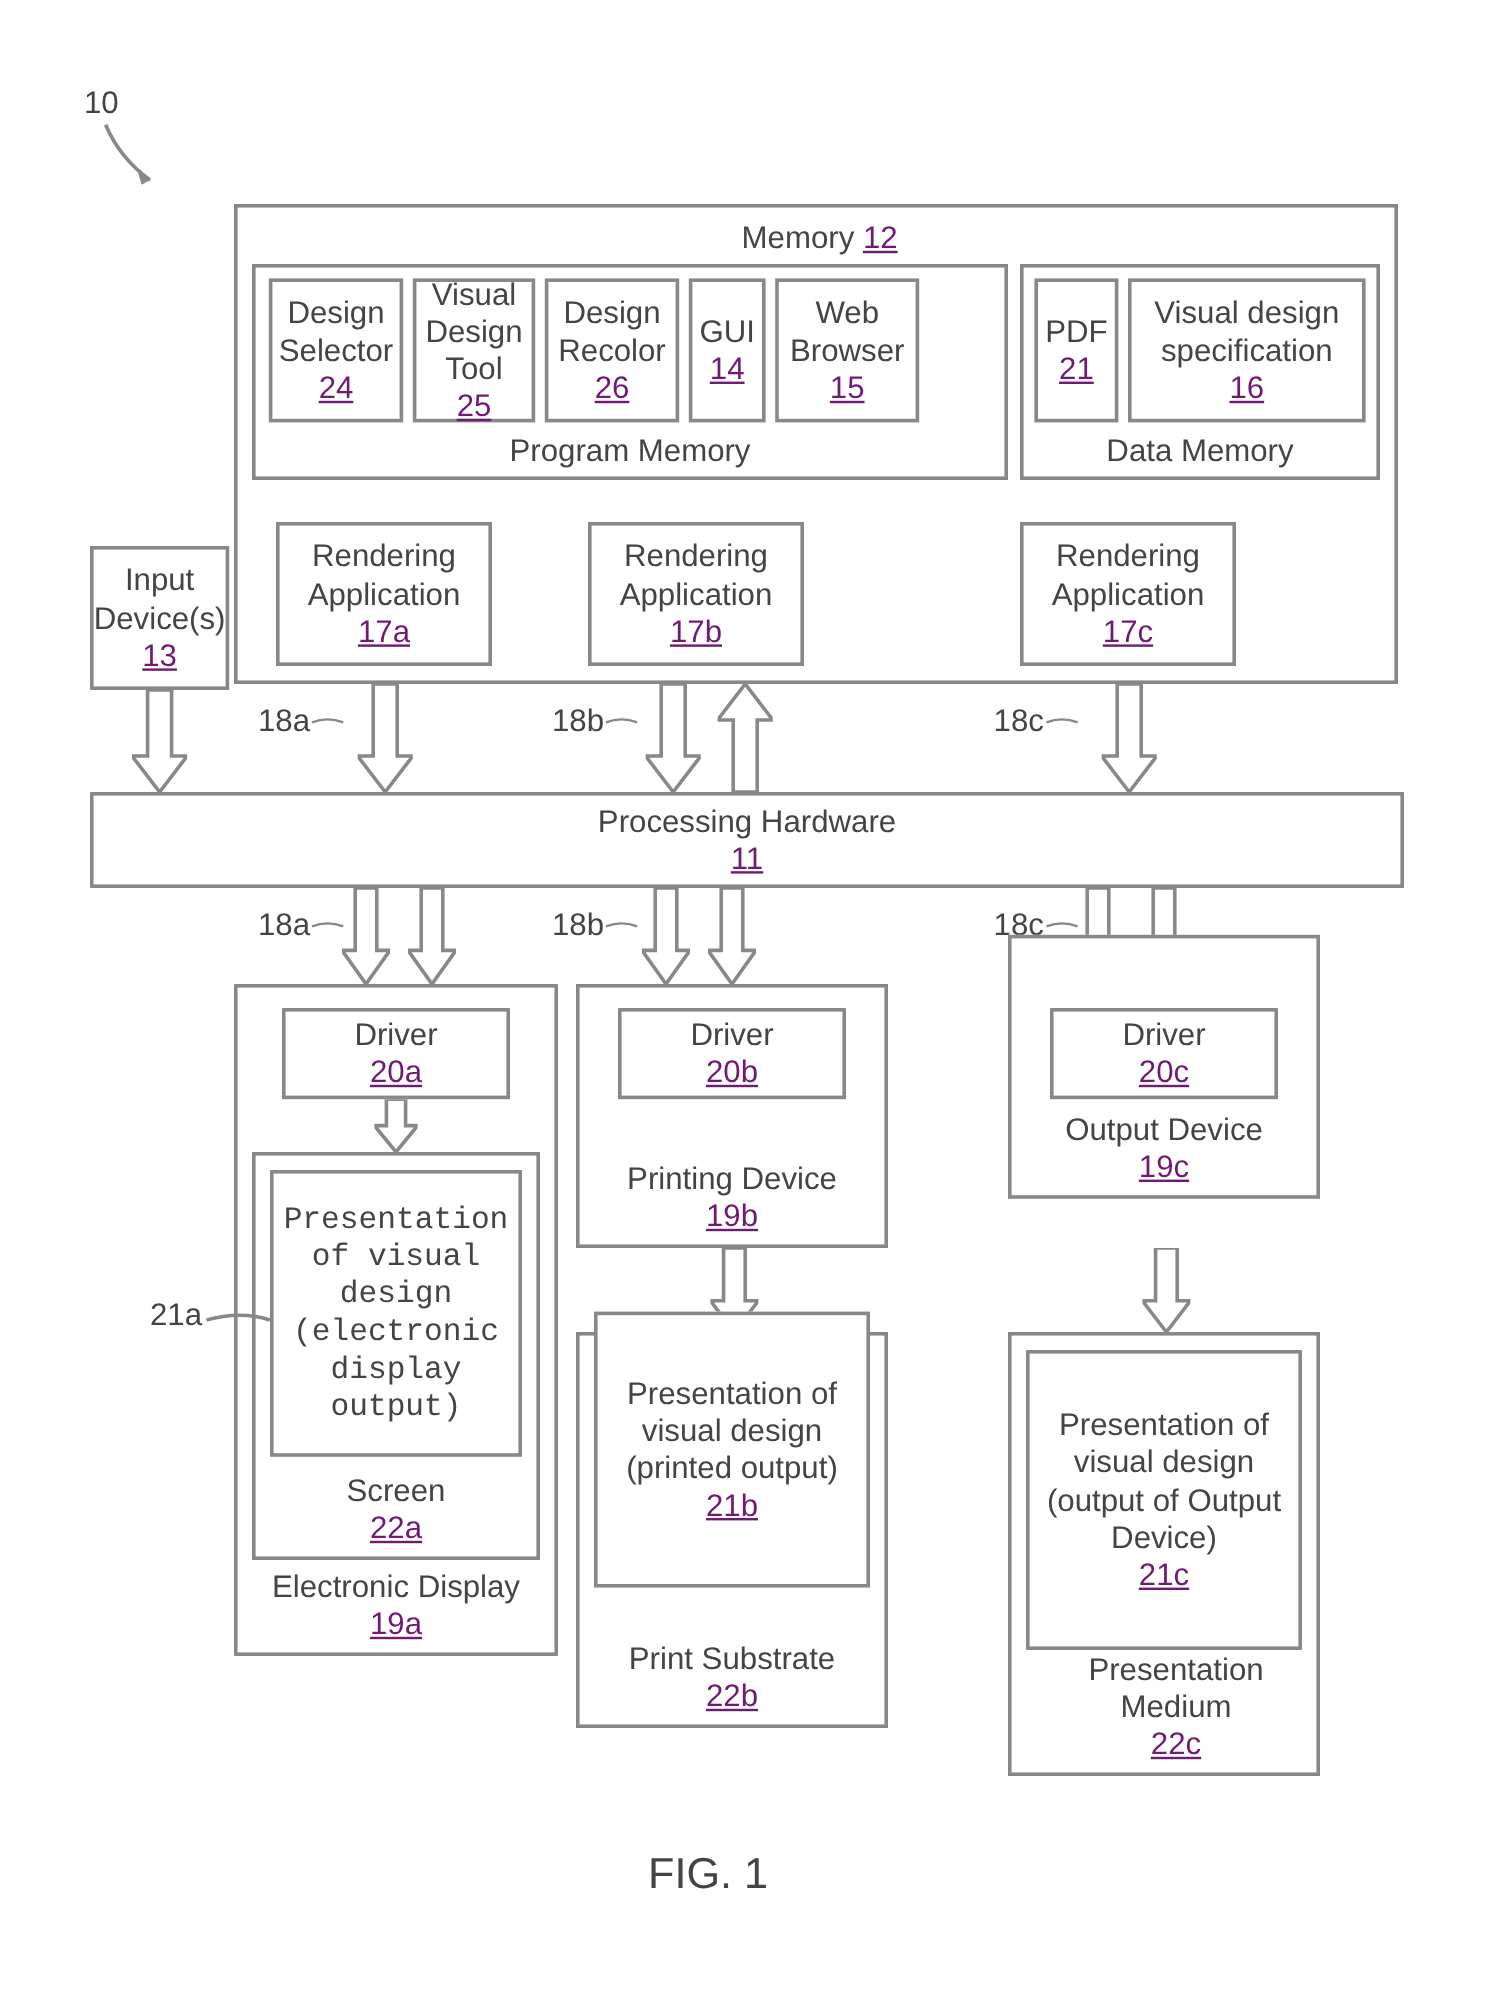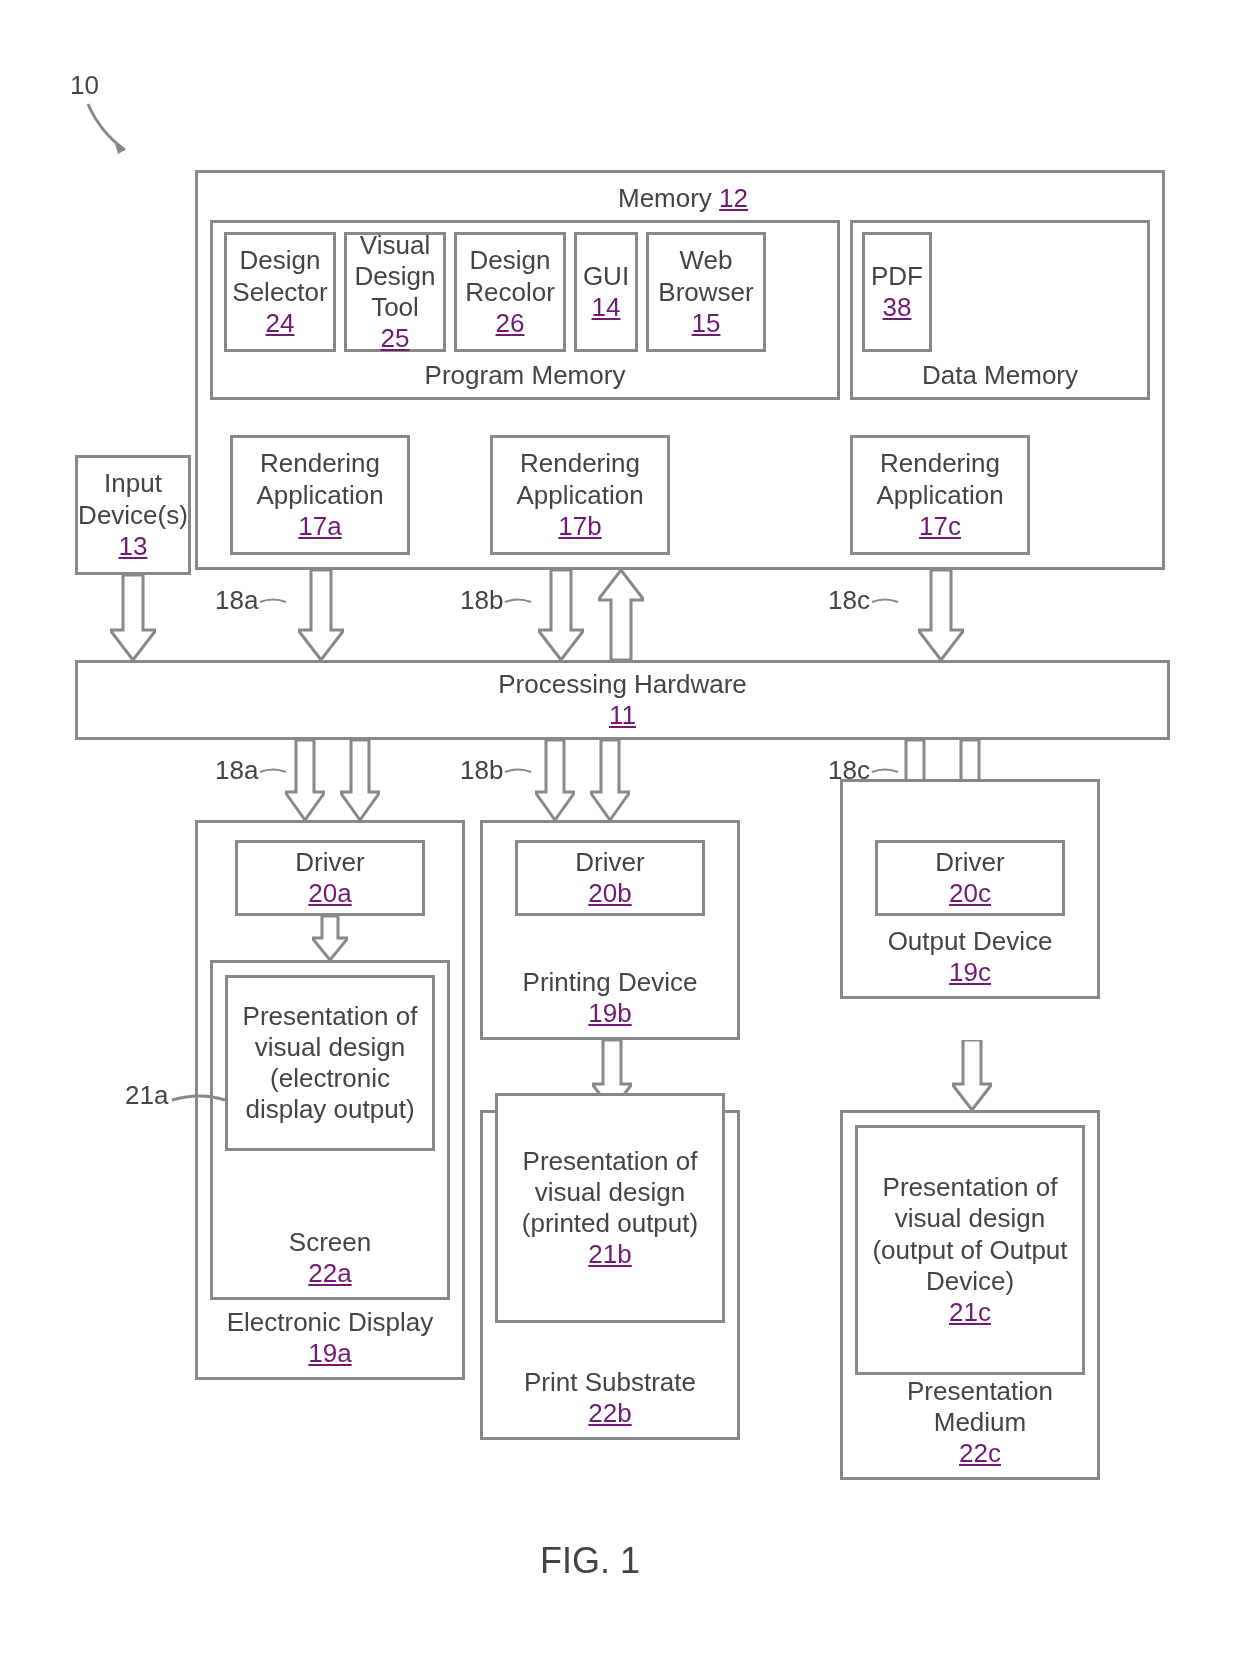--- a/index.html
+++ b/index.html
@@ -112,21 +112,27 @@
   <div class="box" style="left:606px; top:192px; width:120px; height:120px;">
     <div class="stack">
         <span class="lbl">Web Browser</span>
         <span class="num">15</span>
       </div>
   </div>
 
   <div class="box" style="left:822px; top:192px; width:70px; height:120px;">
     <div class="stack">
         <span class="lbl">PDF</span>
-        <span class="num">38</span>
+        <span class="num">21</span>
+      </div>
+  </div>
+  <div class="box" style="left:900px; top:192px; width:198px; height:120px;">
+    <div class="stack">
+        <span class="lbl">Visual design specification</span>
+        <span class="num">16</span>
       </div>
   </div>
 
   <div class="box" style="left:190px; top:395px; width:180px; height:120px;">
     <div class="stack">
         <span class="lbl">Rendering Application</span>
         <span class="num">17a</span>
       </div>
   </div>
   <div class="box" style="left:450px; top:395px; width:180px; height:120px;">
@@ -255,21 +261,21 @@
       <svg width="36" height="44">
         <polygon points="10,0 26,0 26,22 36,22 18,44 0,22 10,22"></polygon>
       </svg>
     </div>
   <div class="box" style="left:170px; top:920px; width:240px; height:340px;">
     <div style="position:absolute; bottom:8px; left:0; right:0; text-align:center;">
       <div class="lbl">Screen</div>
       <div class="num">22a</div>
     </div>
   </div>
-  <div class="box" style="left:185px; top:935px; width:210px; height:176px;">
+  <div class="box" style="left:185px; top:935px; width:210px; height:239px;font-family:Liberation Mono, monospace;">
     <div class="stack">
         <span class="lbl">Presentation of visual design (electronic display output)</span>
       </div>
   </div>
 
   <div class="freetext" style="left:85px; top:1040px;">21a</div>
   <svg style="position:absolute; left:130px; top:1050px;" width="60" height="20">
       <path d="M2 10 Q 30 2 55 10" fill="none" stroke="#888" stroke-width="3"></path>
     </svg>
 

